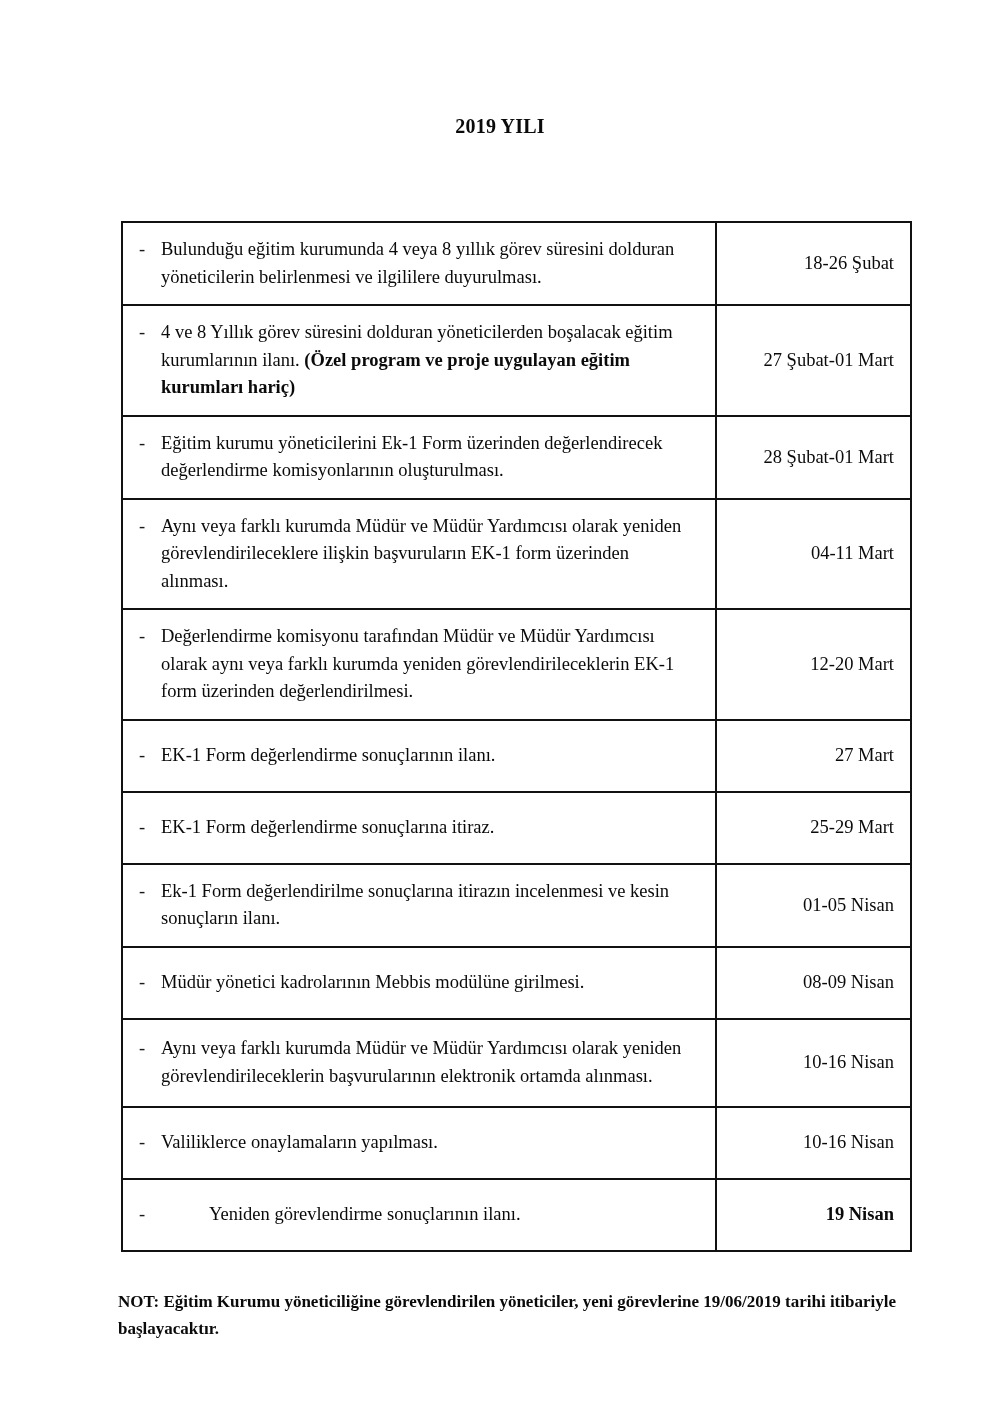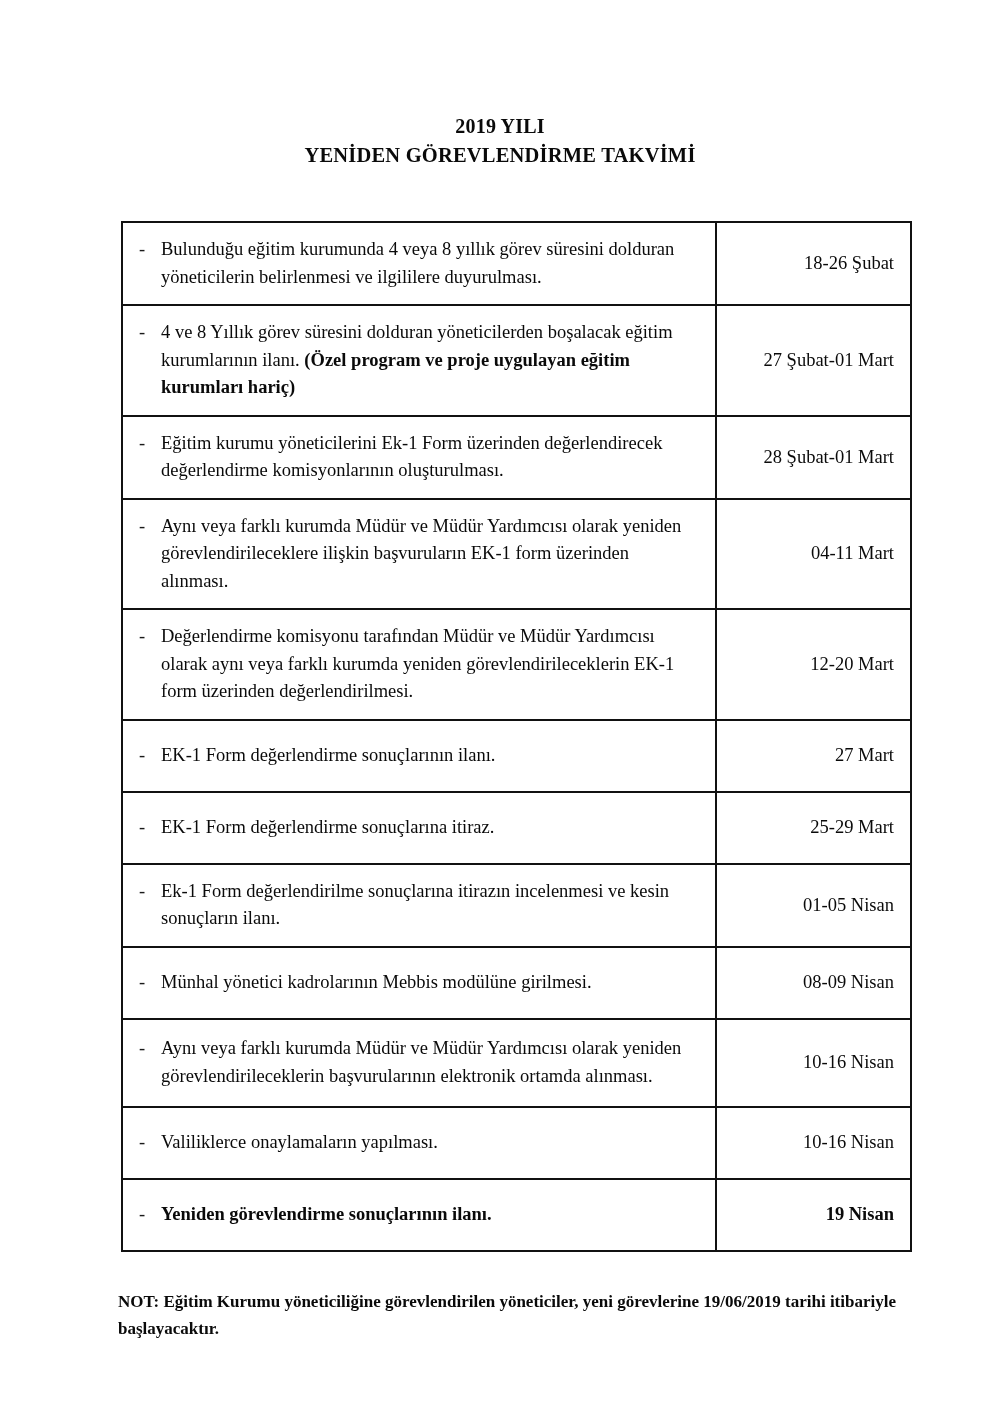--- a/index.html
+++ b/index.html
@@ -80,21 +80,21 @@
   }
   .task-text .bold { font-weight: bold; }
 
   .date-cell {
     text-align: right;
     font-size: 18.5px;
     line-height: 27px;
     padding: 10px 16px;
   }
   .date-cell.bold { font-weight: bold; }
-  .task-text.bold-all { font-weight: bold; }
+  .task-text.bold-all { font-weight: normal; margin-left: 48px; }
 
   
   tr.r-h1 td { height: 76px; }
   tr.r-h2 td { height: 86px; }
   tr.r-h3 td { height: 70px; }
 
   
   .footer-note {
     position: absolute;
     left: 118px;
@@ -106,21 +106,20 @@
     text-align: left;
   }
 </style>
 </head>
 <body>
 
 <div class="page">
 
   <div class="doc-title">
     <div class="line-1">2019 YILI</div>
-    <div class="line-3">YENİDEN GÖREVLENDİRME TAKVİMİ</div>
   </div>
 
   <table class="schedule-table">
     <colgroup>
       <col class="col-task">
       <col class="col-date">
     </colgroup>
     <tbody>
         <tr class="r-h1">
           <td>
@@ -207,21 +206,21 @@
             </div>
           </td>
           <td>
             <div class="date-cell">01-05 Nisan</div>
           </td>
         </tr>
         <tr class="r-h3">
           <td>
             <div class="task-cell">
               <span class="bullet-dash">-</span>
-              <span class="task-text">Münhal yönetici kadrolarının Mebbis modülüne girilmesi.</span>
+              <span class="task-text">Müdür yönetici kadrolarının Mebbis modülüne girilmesi.</span>
             </div>
           </td>
           <td>
             <div class="date-cell">08-09 Nisan</div>
           </td>
         </tr>
         <tr class="r-h2">
           <td>
             <div class="task-cell">
               <span class="bullet-dash">-</span>

